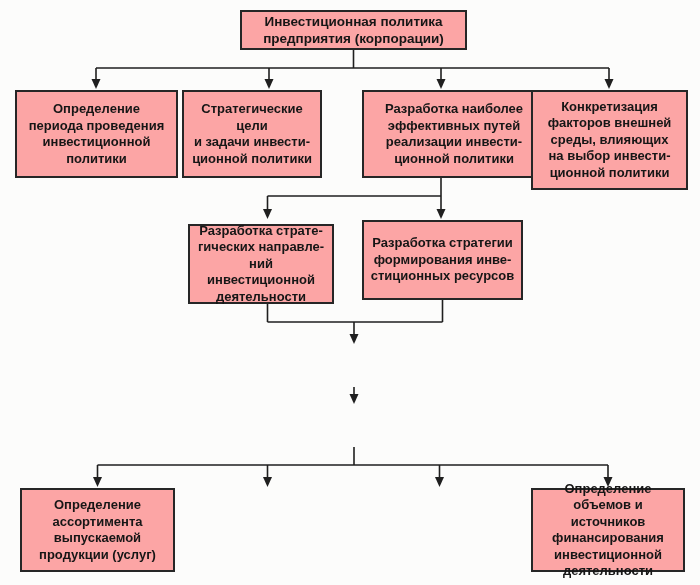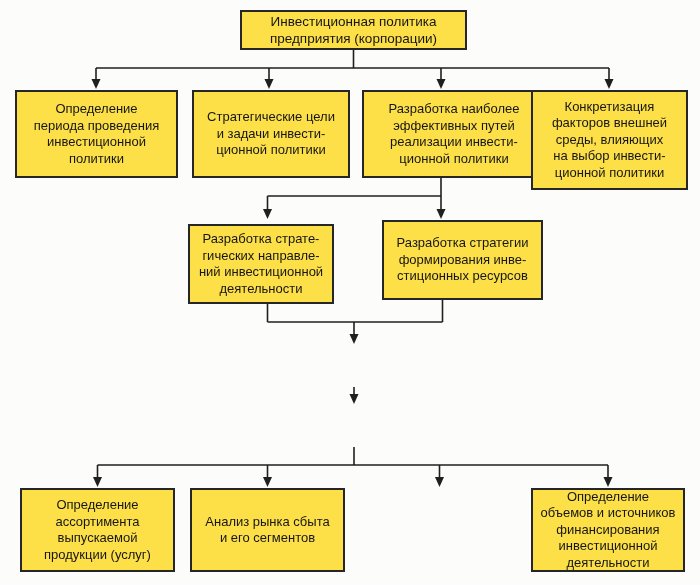--- a/index.html
+++ b/index.html
@@ -19,39 +19,39 @@
     position: absolute;
     left: 0;
     top: 0;
     width: 700px;
     height: 585px;
   }
   .node {
     position: absolute;
     box-sizing: border-box;
     border: 2px solid #262626;
-    background: #fde047;
+    background: #fca5a5;
     color: #161616;
-    font-weight: normal;
+    font-weight: bold;
     font-size: 13px;
     line-height: 1.27;
     text-align: center;
     white-space: pre-line;
     display: flex;
     align-items: center;
     justify-content: center;
     padding: 2px 4px;
   }
   .n-root   { left: 240px; top: 10px;  width: 227px; height: 40px; font-size: 13.5px; }
   .n-period { left: 15px;  top: 90px;  width: 163px; height: 88px; }
-  .n-goals  { left: 192px; top: 90px;  width: 158px; height: 88px; }
+  .n-goals  { left: 182px; top: 90px;  width: 140px; height: 88px; }
   .n-ways   { left: 362px; top: 90px;  width: 184px; height: 88px; }
   .n-env    { left: 531px; top: 90px;  width: 157px; height: 100px; }
   .n-strdir { left: 188px; top: 224px; width: 146px; height: 80px; }
-  .n-resour { left: 362px; top: 220px; width: 161px; height: 80px; margin-left: 20px; }
+  .n-resour { left: 362px; top: 220px; width: 161px; height: 80px; }
   .n-analys { left: 160px; top: 345px; width: 388px; height: 42px; }
   .n-tactic { left: 160px; top: 405px; width: 388px; height: 42px; }
   .n-assort { left: 20px;  top: 488px; width: 155px; height: 84px; }
   .n-market { left: 190px; top: 488px; width: 155px; height: 84px; }
   .n-potent { left: 361px; top: 488px; width: 157px; height: 84px; }
   .n-financ { left: 531px; top: 488px; width: 154px; height: 84px; }
 </style>
 </head>
 <body>
 
@@ -128,21 +128,19 @@
 деятельности</div>
   <div class="node n-resour">Разработка стратегии
 формирования инве-
 стиционных ресурсов</div>
 
 
   <div class="node n-assort">Определение
 ассортимента
 выпускаемой
 продукции (услуг)</div>
-  <div class="node n-market">Анализ рынка сбыта
-и его сегментов</div>
   <div class="node n-financ">Определение
 объемов и источников
 финансирования
 инвестиционной
 деятельности</div>
 
 </div>
 
 </body></html>

